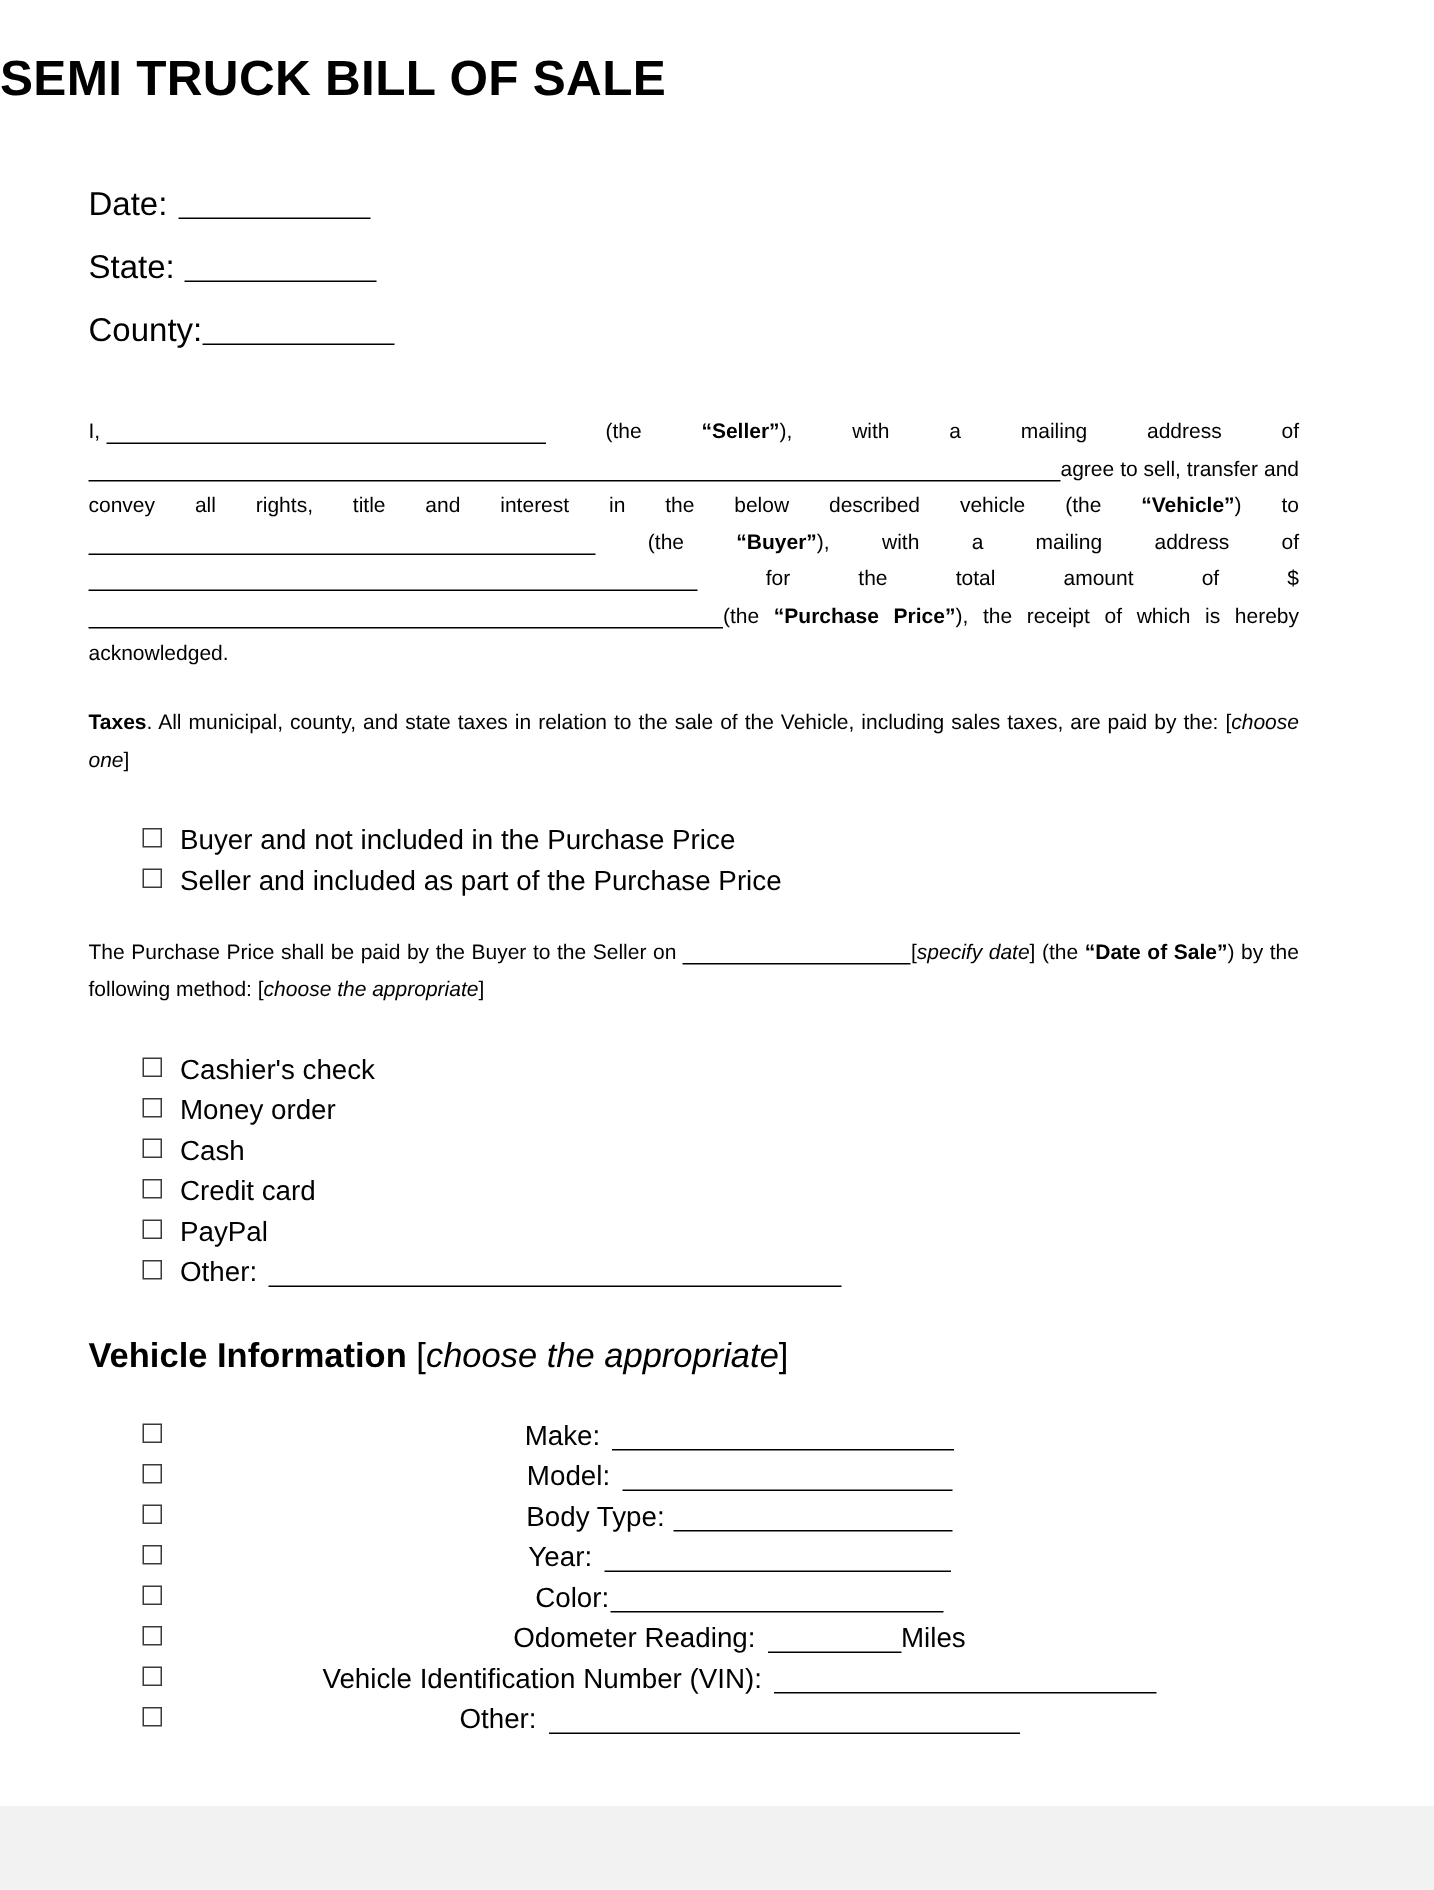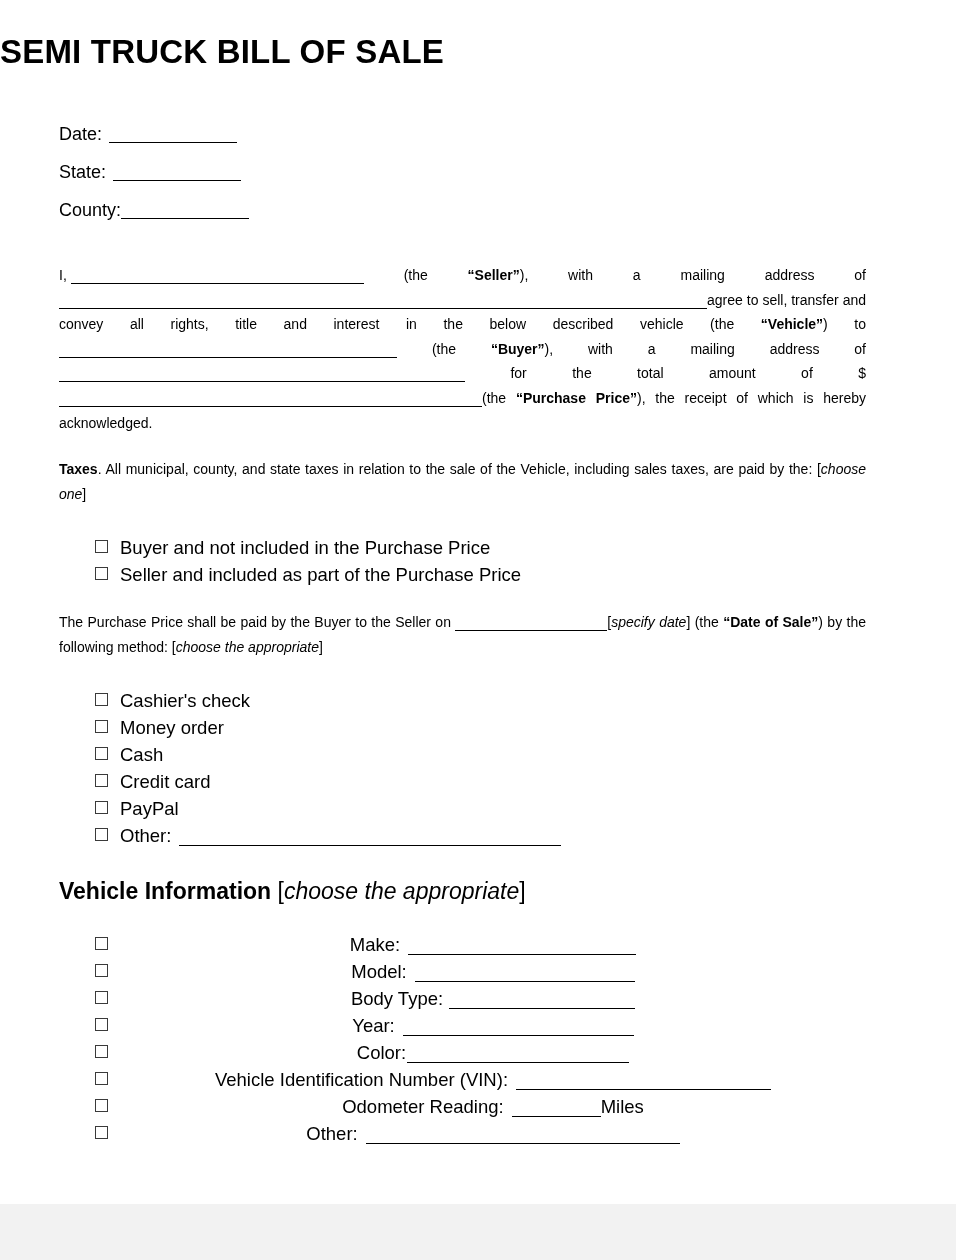--- a/index.html
+++ b/index.html
@@ -41,21 +41,21 @@
   }
 
   .body-area {
     padding: 0 90px 0 59px;
   }
 
   .meta-block {
     margin-top: 54px;
   }
   .meta-line {
-    font-size: 18px;
+    font-size: 22px;
     line-height: 1.0;
     margin-bottom: 20px;
     white-space: nowrap;
   }
   .meta-line .lbl { }
   .rule {
     display: inline-block;
     border-bottom: 1.6px solid #000;
     vertical-align: -3px;
   }
@@ -174,21 +174,21 @@
     </ul>
 
     <div class="heading-line"><span class="b">Vehicle Information</span><span> [</span><span class="i">choose the appropriate</span><span>]</span></div>
 
     <ul class="checklist vehicle">
       <li class="check-item"><span class="box"></span><span class="itxt">Make:</span><span class="ul-field" style="width:228px;margin-left:8px;"></span></li>
       <li class="check-item"><span class="box"></span><span class="itxt">Model:</span><span class="ul-field" style="width:220px;margin-left:8px;"></span></li>
       <li class="check-item"><span class="box"></span><span class="itxt">Body Type:</span><span class="ul-field" style="width:186px;margin-left:6px;"></span></li>
       <li class="check-item"><span class="box"></span><span class="itxt">Year:</span><span class="ul-field" style="width:231px;margin-left:8px;"></span></li>
       <li class="check-item"><span class="box"></span><span class="itxt">Color:</span><span class="ul-field" style="width:222px;margin-left:1px;"></span></li>
+      <li class="check-item"><span class="box"></span><span class="itxt">Odometer Reading:</span><span class="ul-field" style="width:89px;margin-left:8px;"></span><span>Miles</span></li>
       <li class="check-item"><span class="box"></span><span class="itxt">Vehicle Identification Number (VIN):</span><span class="ul-field" style="width:255px;margin-left:8px;"></span></li>
-      <li class="check-item"><span class="box"></span><span class="itxt">Odometer Reading:</span><span class="ul-field" style="width:89px;margin-left:8px;"></span><span>Miles</span></li>
       <li class="check-item"><span class="box"></span><span class="itxt">Other:</span><span class="ul-field" style="width:314px;margin-left:8px;"></span></li>
     </ul>
 
   </div>
 
   <div class="page-bottom-edge"></div>
 </div>
 
 </body></html>

